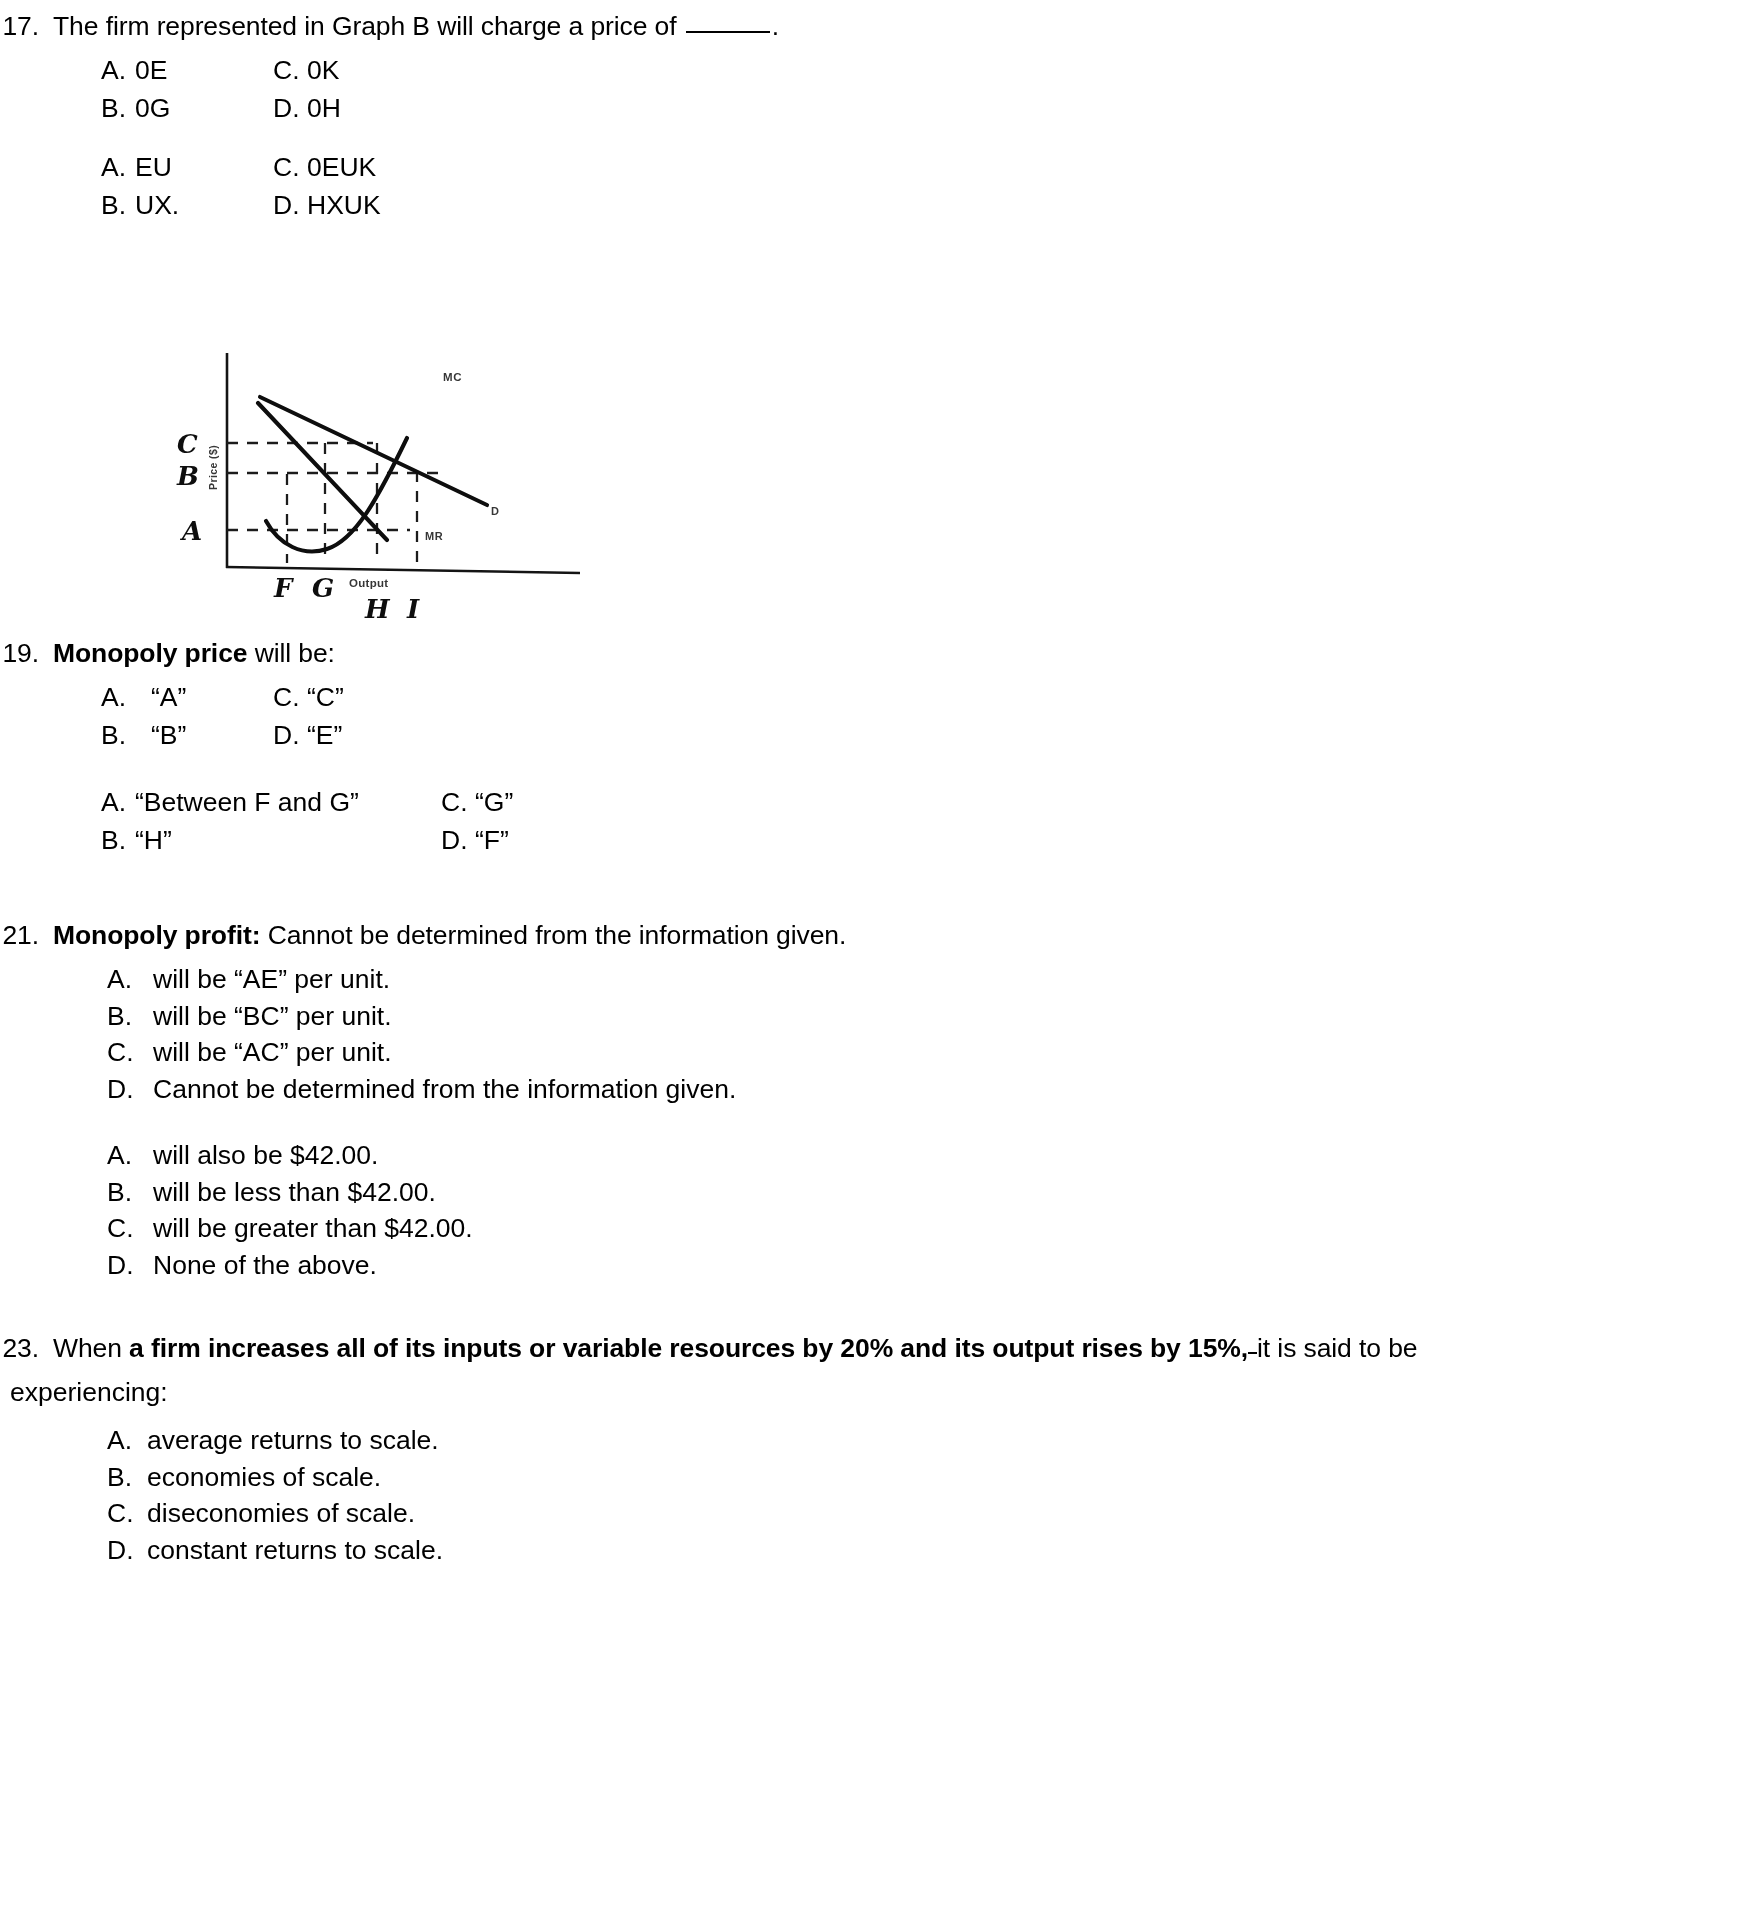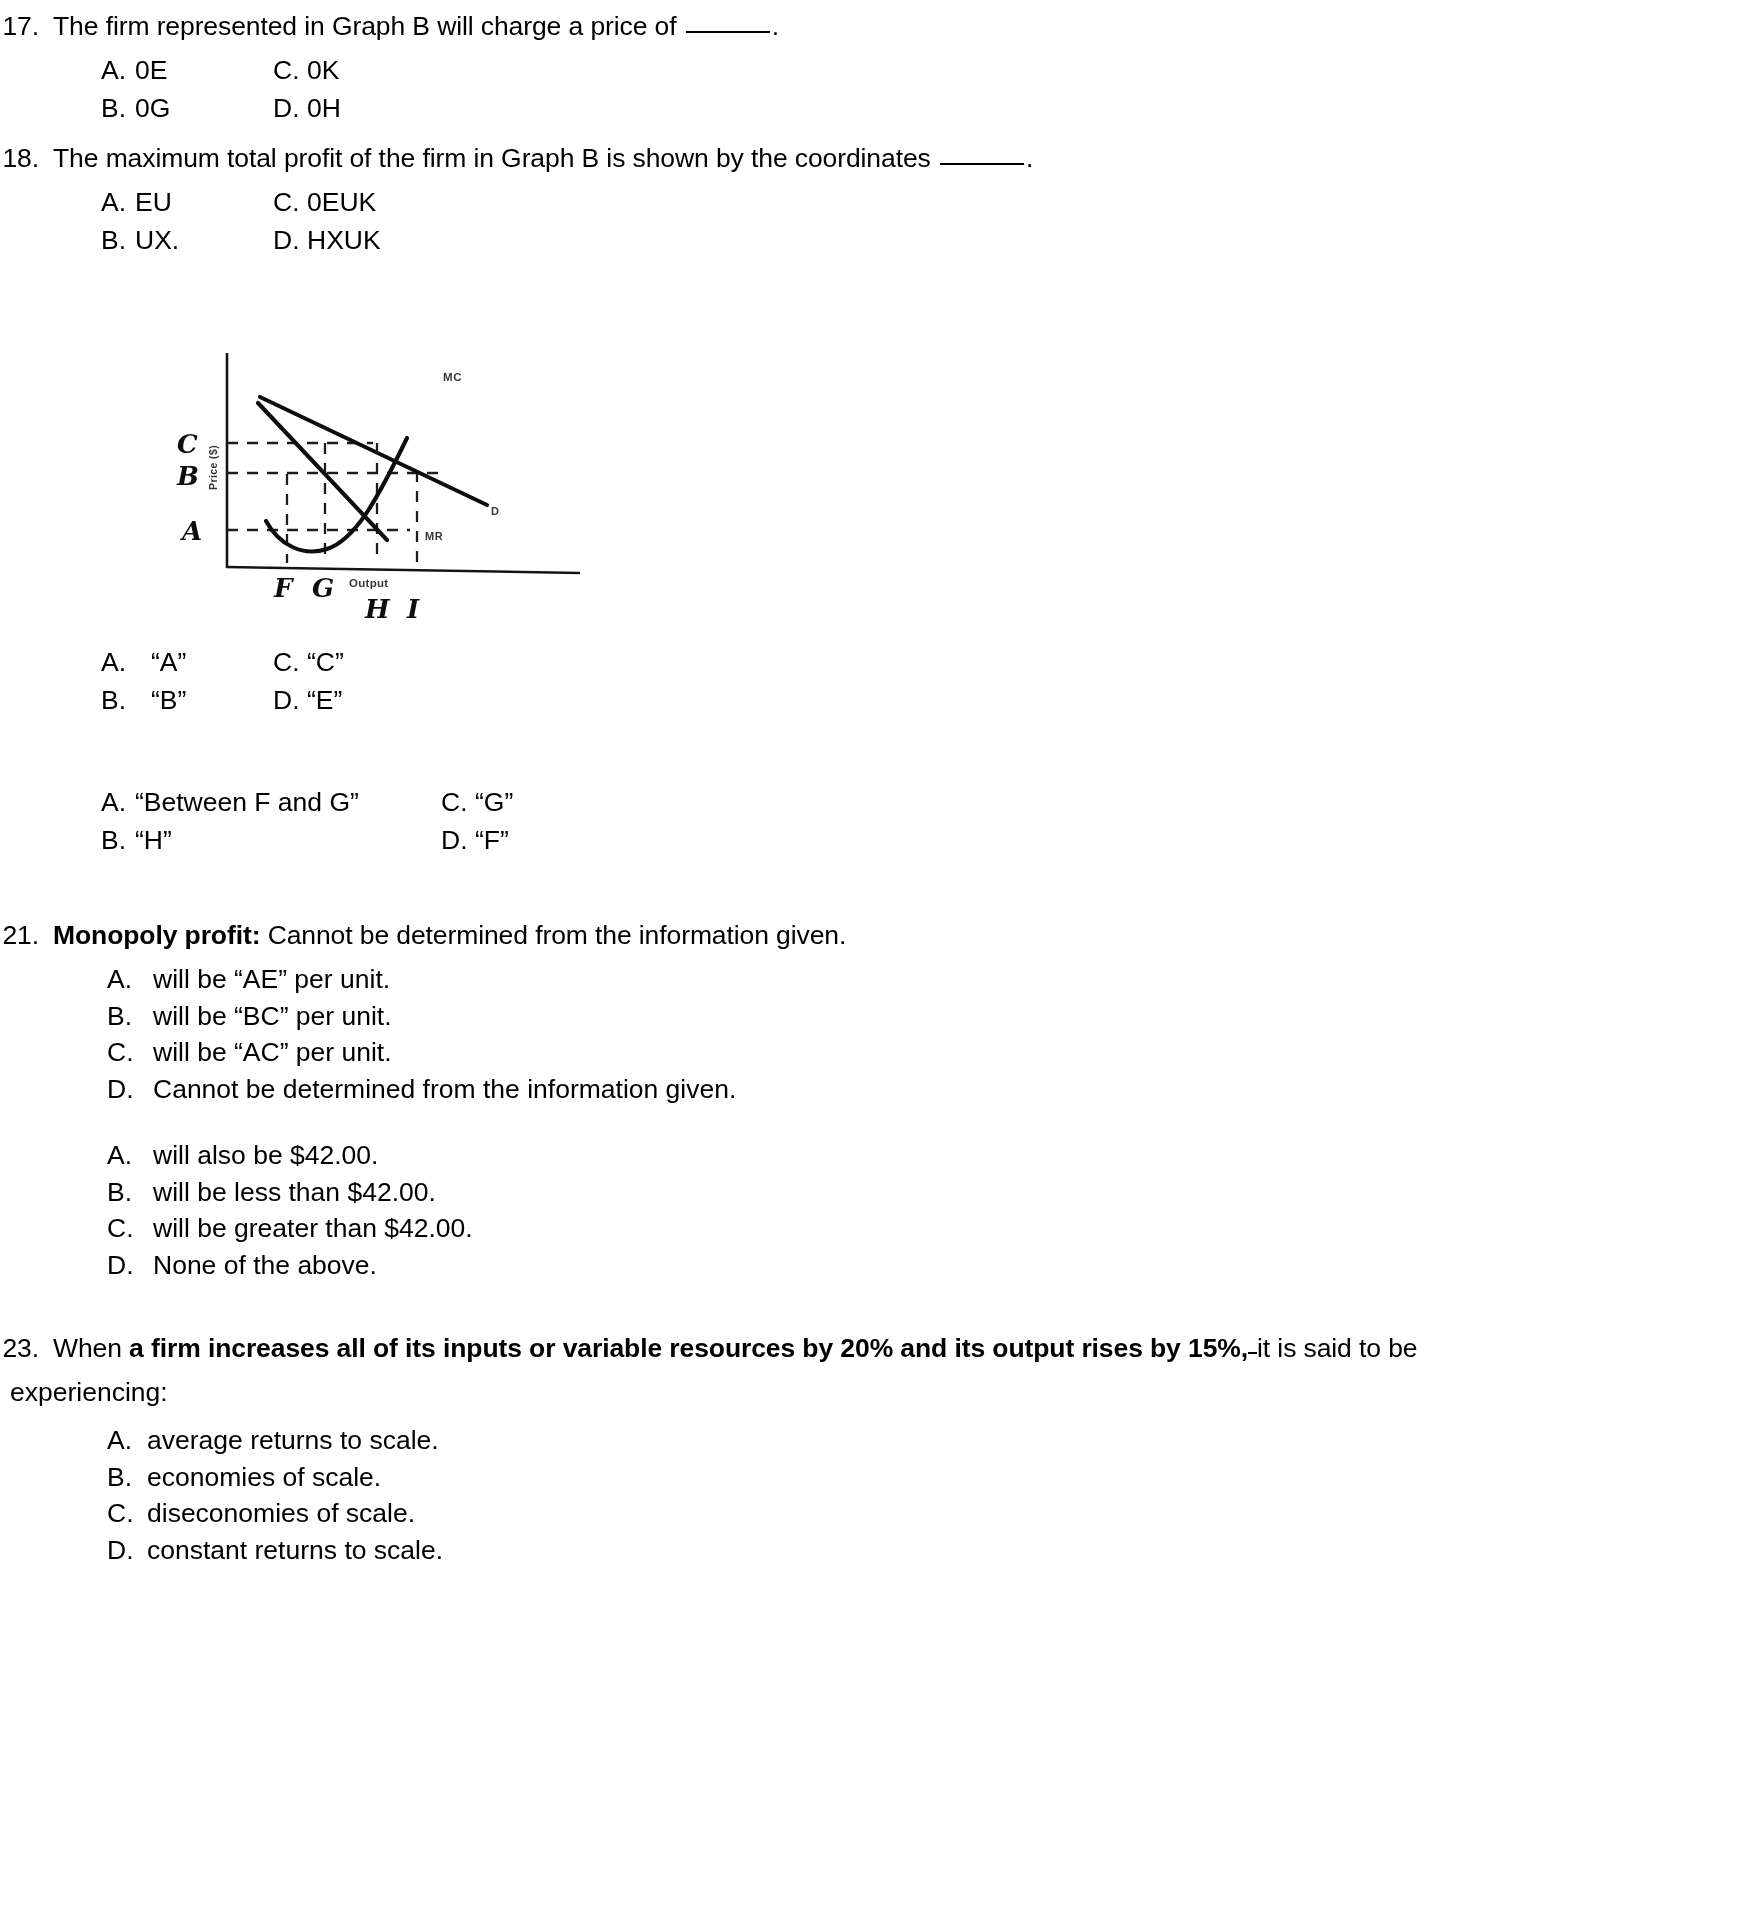--- a/index.html
+++ b/index.html
@@ -146,24 +146,20 @@
         <span class="txt">0G</span>
       </div>
       <div class="opt">
         <span class="letter">D.</span>
         <span class="txt">0H</span>
       </div>
     </div>
   </div>
 
   <div class="q-block" style="position:absolute; left:0; top:140px; width:1738px;">
-    <div class="q-line">
-      <div class="q-num">18.</div>
-      <div class="q-text"><span>The maximum total profit of the firm in Graph B is shown by the coordinates </span><span class="blank"></span><span>.</span></div>
-    </div>
     <div class="opt-row cols-narrow" style="margin-top:8px;">
       <div class="opt">
         <span class="letter">A.</span>
         <span class="txt">EU</span>
       </div>
       <div class="opt">
         <span class="letter">C.</span>
         <span class="txt">0EUK</span>
       </div>
     </div>
@@ -215,20 +211,24 @@
       <text x="27" y="205" class="hand" font-size="26" fill="#141414">A</text>
 
       <text x="119" y="262" class="hand" font-size="26" fill="#141414">F</text>
       <text x="157" y="262" class="hand" font-size="26" fill="#141414">G</text>
       <text x="210" y="283" class="hand" font-size="26" fill="#141414">H</text>
       <text x="252" y="283" class="hand" font-size="26" fill="#141414">I</text>
     </svg>
   </div>
 
   <div class="q-block" style="position:absolute; left:0; top:635px; width:1738px;">
+    <div class="q-line">
+      <div class="q-num">19.</div>
+      <div class="q-text"><b>Monopoly price</b><span> will be:</span></div>
+    </div>
     <div class="opt-row cols-narrow" style="margin-top:8px;">
       <div class="opt">
         <span class="letter">A.</span>
         <span class="txt" style="padding-left:16px;">“A”</span>
       </div>
       <div class="opt">
         <span class="letter">C.</span>
         <span class="txt">“C”</span>
       </div>
     </div>

